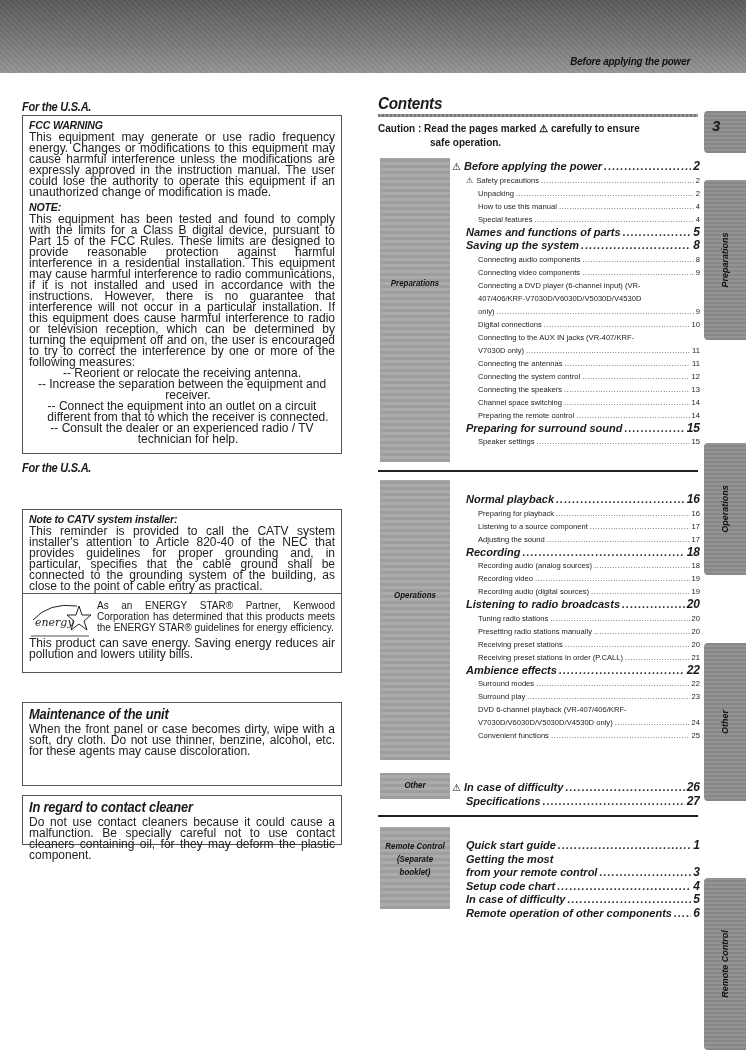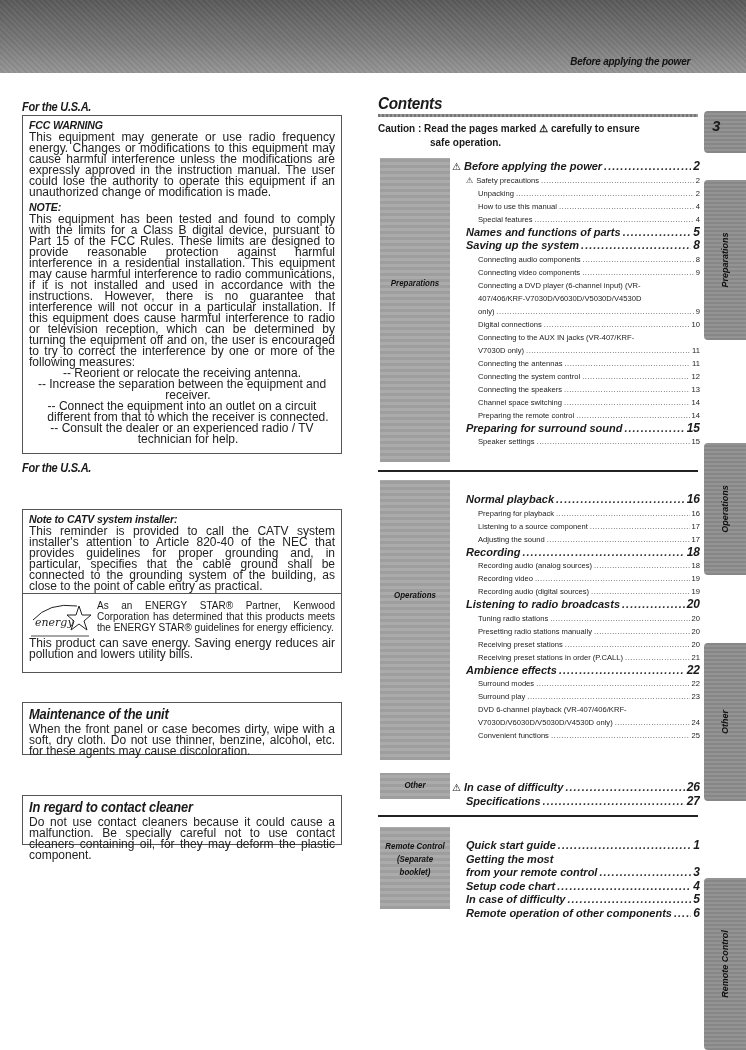--- a/index.html
+++ b/index.html
@@ -156,21 +156,21 @@
         <text x="6" y="26" font-family="DejaVu Serif, serif" font-style="italic" font-size="11" fill="#222">energy</text>
         <polygon points="50,6 53,15 62,15 55,21 58,30 50,24 42,30 45,21 38,15 47,15" fill="none" stroke="#222" stroke-width="1"></polygon>
         <line x1="2" y1="36" x2="60" y2="36" stroke="#222" stroke-width="0.8"></line>
       </svg>
     </div>
     <div class="energy-text">As an ENERGY STAR® Partner, Kenwood Corporation has determined that this products meets the ENERGY STAR® guidelines for energy efficiency.</div>
   </div>
   <p>This product can save energy. Saving energy reduces air pollution and lowers utility bills.</p>
 </div>
 
-<div class="box" style="top:702px;height:53px;">
+<div class="box" style="top:702px;height:84px;">
   <h3 class="big">Maintenance of the unit</h3>
   <p>When the front panel or case becomes dirty, wipe with a soft, dry cloth. Do not use thinner, benzine, alcohol, etc. for these agents may cause discoloration.</p>
 </div>
 
 <div class="box" style="top:795px;height:50px;">
   <h3 class="big">In regard to contact cleaner</h3>
   <p>Do not use contact cleaners because it could cause a malfunction. Be specially careful not to use contact cleaners containing oil, for they may deform the plastic component.</p>
 </div>
 
 <div class="contents-title">Contents</div>

